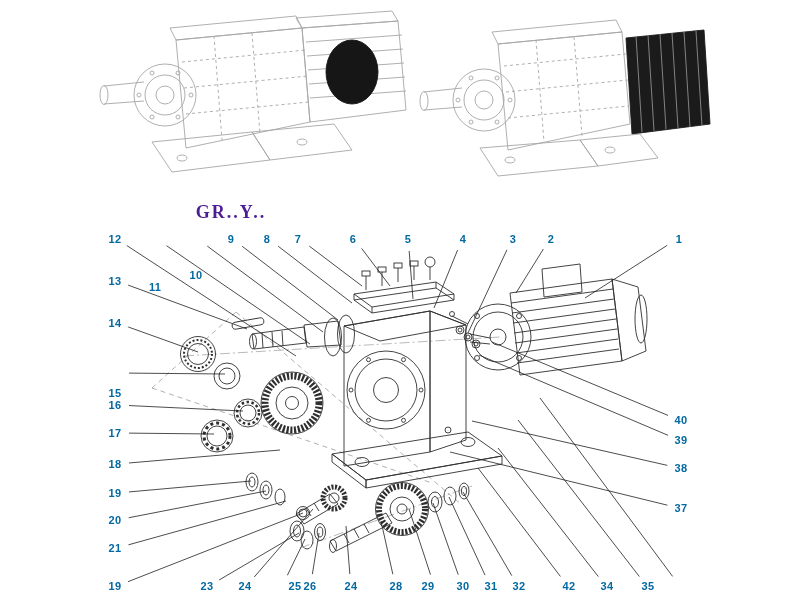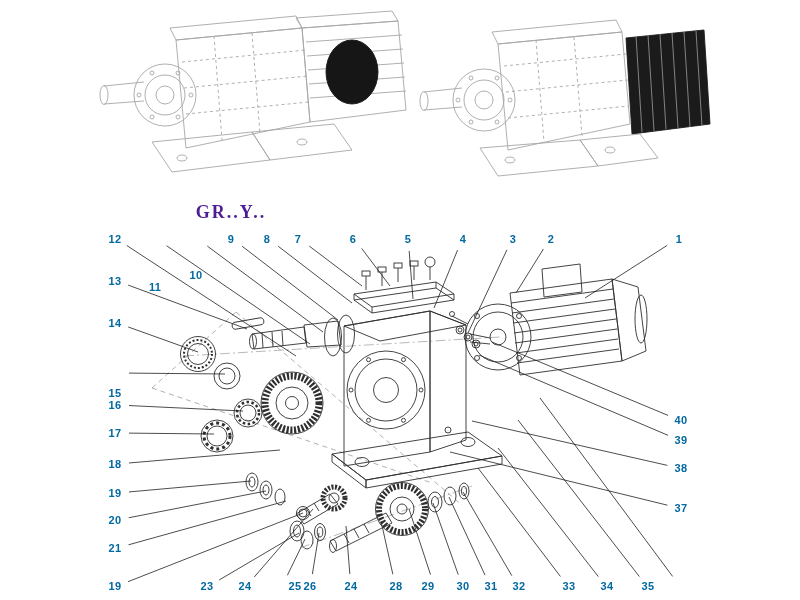--- a/index.html
+++ b/index.html
@@ -327,21 +327,21 @@
       <div class="callout" style="left: 207px; top: 586px;">23</div>
       <div class="callout" style="left: 245px; top: 586px;">24</div>
       <div class="callout" style="left: 295px; top: 586px;">25</div>
       <div class="callout" style="left: 310px; top: 586px;">26</div>
       <div class="callout" style="left: 351px; top: 586px;">24</div>
       <div class="callout" style="left: 396px; top: 586px;">28</div>
       <div class="callout" style="left: 428px; top: 586px;">29</div>
       <div class="callout" style="left: 463px; top: 586px;">30</div>
       <div class="callout" style="left: 491px; top: 586px;">31</div>
       <div class="callout" style="left: 519px; top: 586px;">32</div>
-      <div class="callout" style="left: 569px; top: 586px;">33</div>
+      <div class="callout" style="left: 569px; top: 586px;">42</div>
       <div class="callout" style="left: 607px; top: 586px;">34</div>
       <div class="callout" style="left: 648px; top: 586px;">35</div>
       <div class="callout" style="left: 681px; top: 586px; margin-top: 44px;">36</div>
       <div class="callout" style="left: 681px; top: 508px;">37</div>
       <div class="callout" style="left: 681px; top: 468px;">38</div>
       <div class="callout" style="left: 681px; top: 440px;">39</div>
       <div class="callout" style="left: 681px; top: 420px;">40</div>
     </div>
 
   <div class="variant-title" id="title-gr-y">GR..Y..</div>

